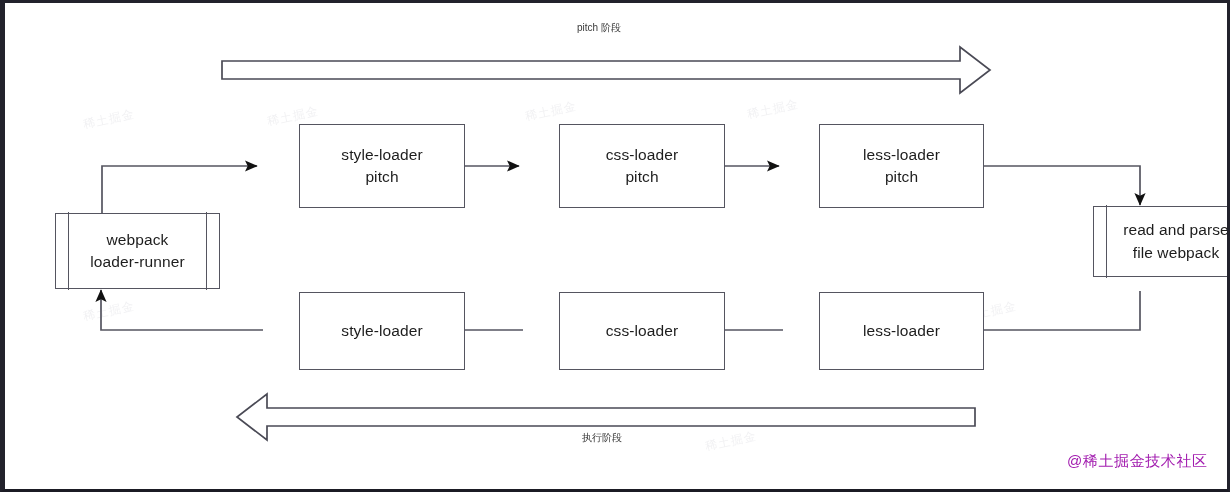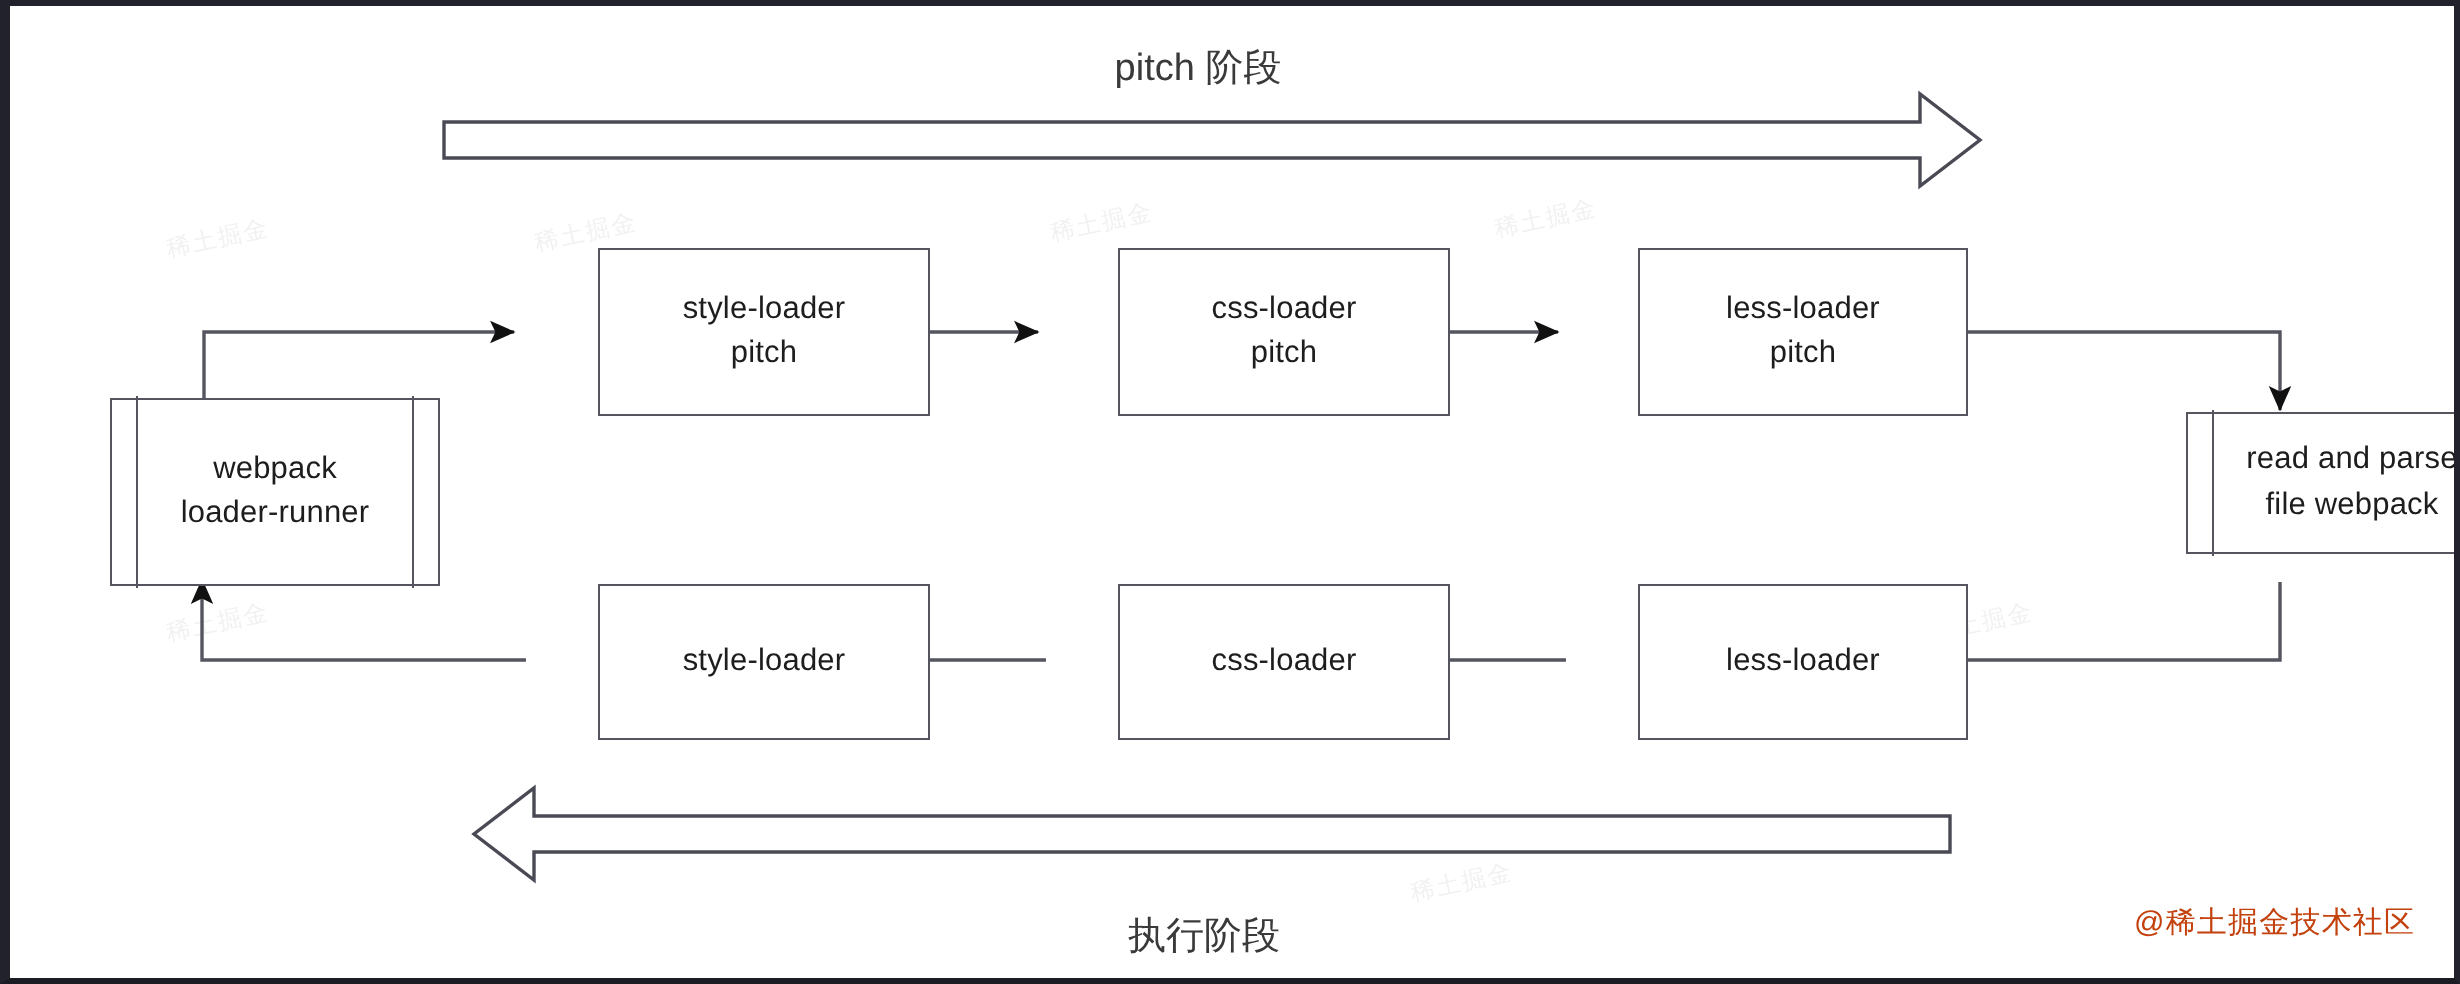--- a/index.html
+++ b/index.html
@@ -56,27 +56,27 @@
     top: -1.6px;
     bottom: -1.6px;
     width: 0;
     border-left: 1.6px solid #555560;
   }
   .proc-bar.left  { left: 12px; }
   .proc-bar.right { right: 12px; }
   .caption {
     position: absolute;
     color: #3a3a3a;
-    font-size: 19px;
+    font-size: 10px;
     text-align: center;
     white-space: nowrap;
   }
   .watermark {
     position: absolute;
-    color: #c2410c;
+    color: #a21caf;
     font-size: 15px;
     white-space: nowrap;
     letter-spacing: 0.6px;
   }
   .wm-ghost {
     position: absolute;
     color: rgba(170,170,180,0.16);
     font-size: 12px;
     white-space: nowrap;
     pointer-events: none;
@@ -122,21 +122,21 @@
         <path d="M 518 327 L 428 327" marker-end="url(#ah)"></path>
 
         <path d="M 258 327 L 96 327 L 96 287" marker-end="url(#ah)"></path>
       </g>
 
       <path d="M 217 58 L 955 58 L 955 44 L 985 67 L 955 90 L 955 76 L 217 76 Z" fill="#ffffff" stroke="#4a4a55" stroke-width="1.7" stroke-linejoin="miter"></path>
 
       <path d="M 970 405 L 262 405 L 262 391 L 232 414 L 262 437 L 262 423 L 970 423 Z" fill="#ffffff" stroke="#4a4a55" stroke-width="1.7" stroke-linejoin="miter"></path>
     </svg>
 
-    <div class="nodebox" style="left:14px; top:196px; width:165px; height:94px;">
+    <div class="nodebox" style="left:14px; top:210px; width:165px; height:76px;">
       <span class="proc-bar left"></span>
       <span class="proc-bar right"></span>
       <span class="ln">webpack</span>
       <span class="ln">loader-runner</span>
     </div>
 
     <div class="nodebox" style="left:258px; top:121px; width:166px; height:84px;">
       <span class="ln">style-loader</span>
       <span class="ln">pitch</span>
     </div>
@@ -165,17 +165,17 @@
     <div class="nodebox" style="left:518px; top:289px; width:166px; height:78px;">
       <span class="ln">css-loader</span>
     </div>
 
     <div class="nodebox" style="left:258px; top:289px; width:166px; height:78px;">
       <span class="ln">style-loader</span>
     </div>
 
     <div class="caption" style="left:0; top:18px; width:1188px;">pitch 阶段</div>
 
-    <div class="caption" style="left:0; top:452px; width:1194px;">执行阶段</div>
+    <div class="caption" style="left:0; top:428px; width:1194px;">执行阶段</div>
 
     <div class="watermark" style="left:1062px; top:449px;">@稀土掘金技术社区</div>
   </div>
 </div>
 
 </body></html>

